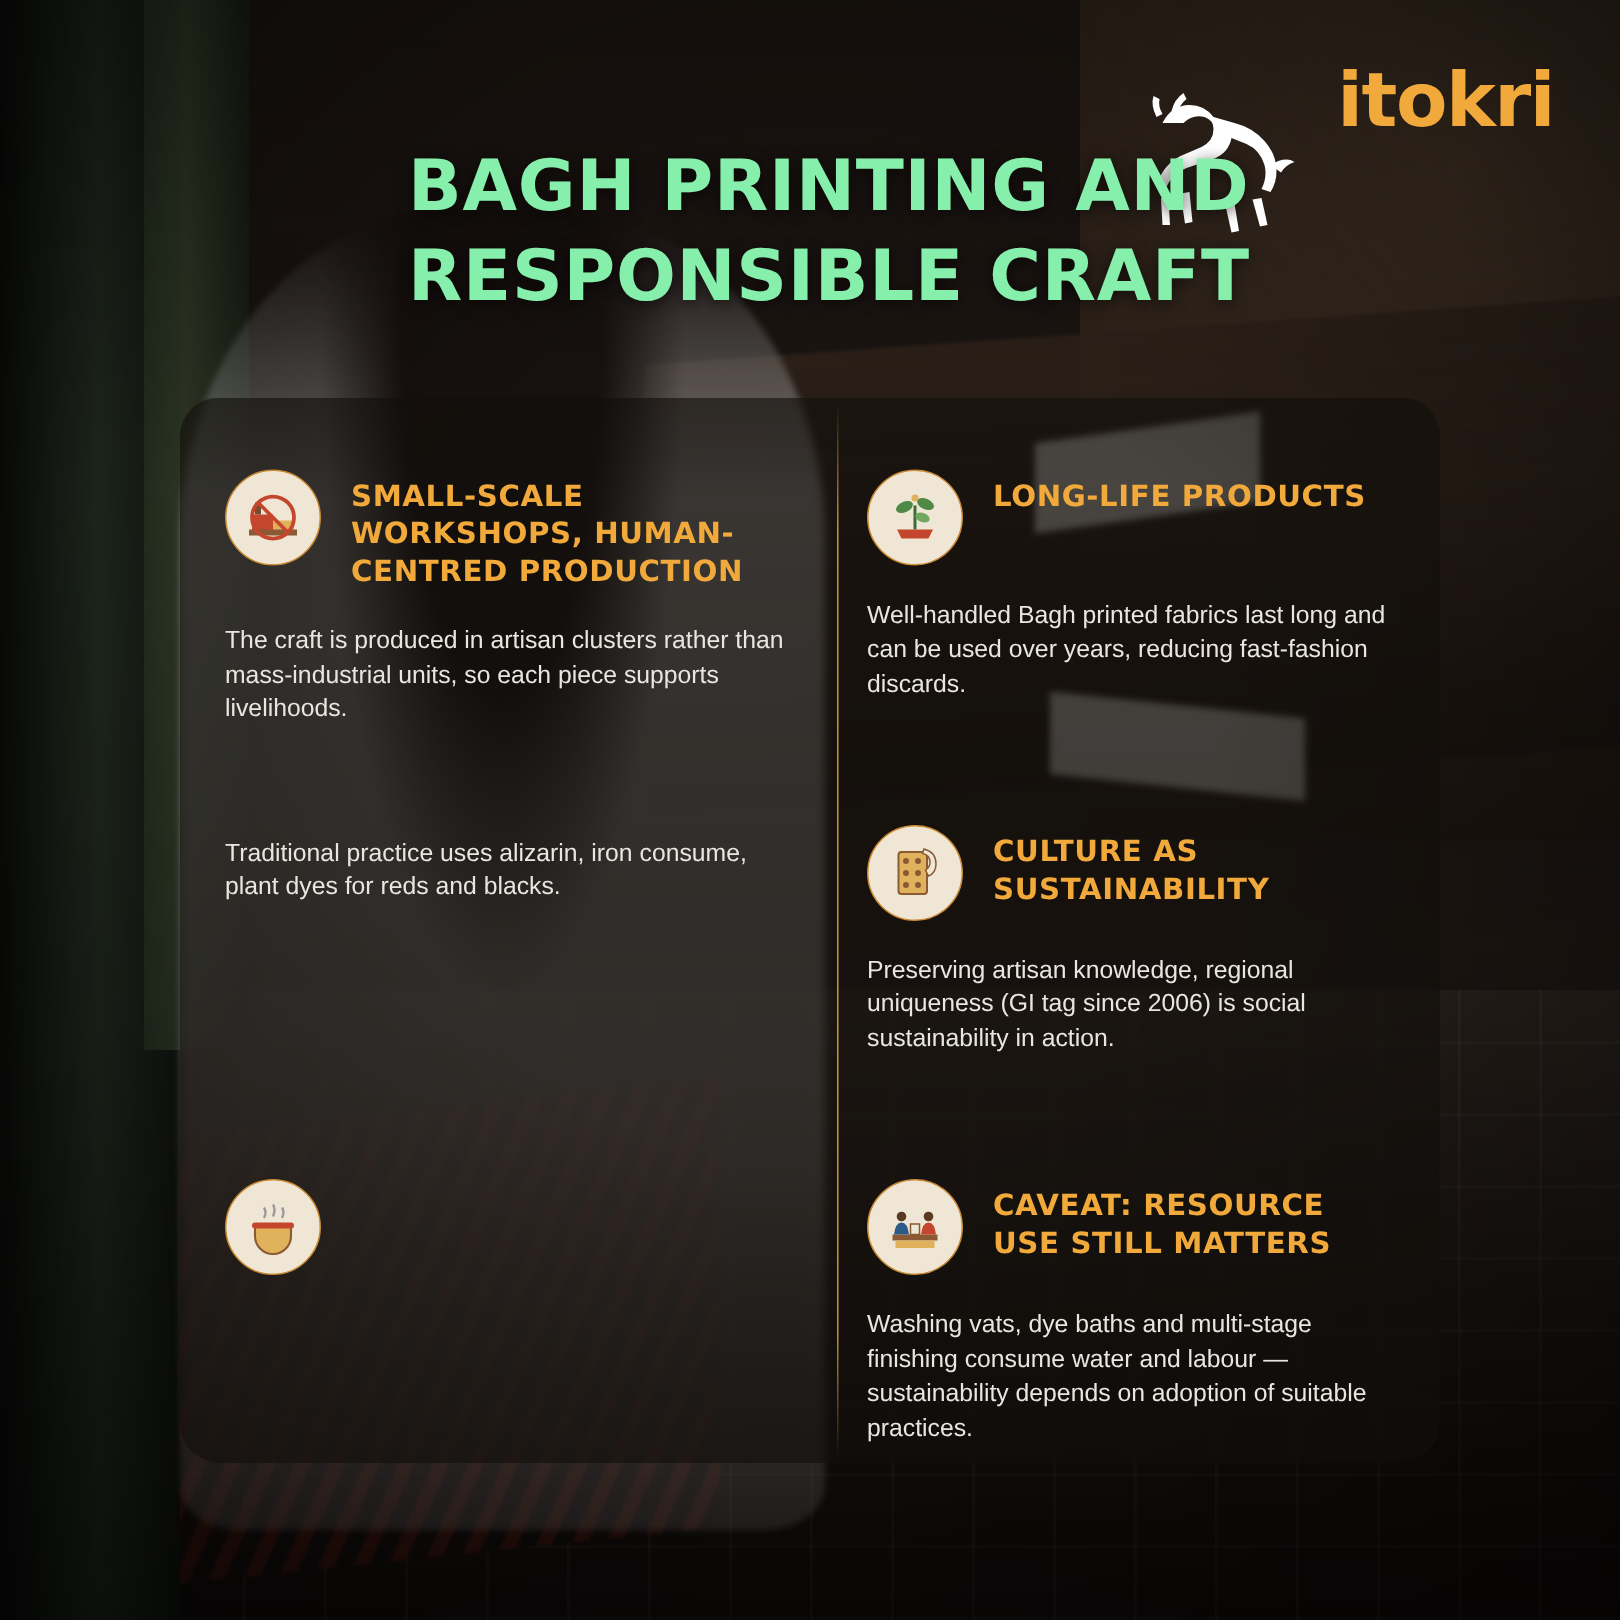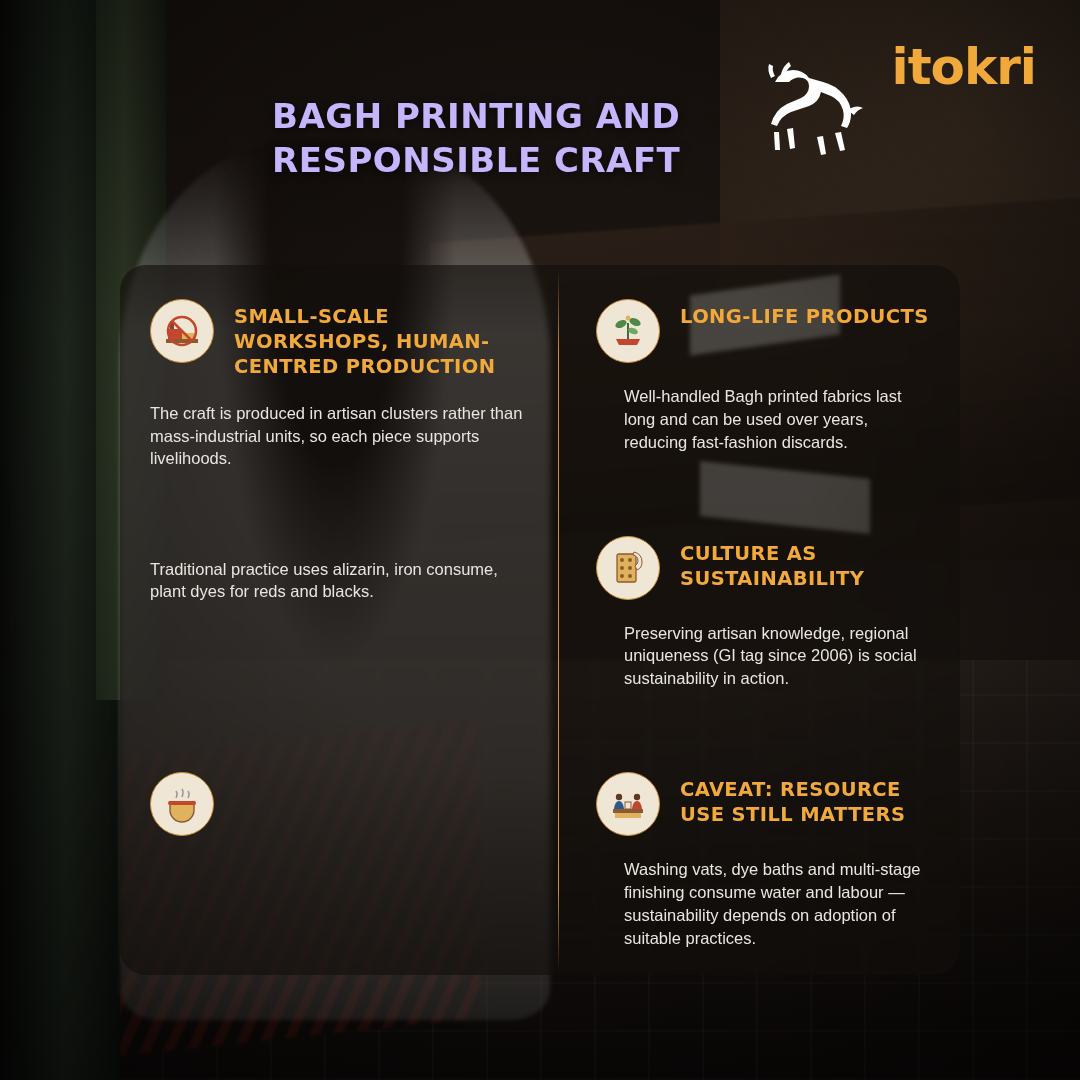--- a/index.html
+++ b/index.html
@@ -112,22 +112,22 @@
     position: absolute;
     left: 745px; top: 52px;
     width: 120px; height: 105px;
   }
 
   
   .title {
     position: absolute;
     left: 272px; top: 95px;
     width: 640px;
-    color: #c4b5fd;
-    font-size: 34px;
+    color: #86efac;
+    font-size: 47px;
     font-weight: 800;
     line-height: 1.28;
     letter-spacing: .5px;
     text-transform: uppercase;
     font-family: "DejaVu Sans", sans-serif;
     text-shadow: 0 2px 10px rgba(0,0,0,.6);
   }
 
   
   .panel {
@@ -147,26 +147,27 @@
 
   .grid {
     position: absolute;
     left: 120px; top: 265px;
     width: 840px; height: 710px;
     display: grid;
     grid-template-columns: 438px 402px;
     grid-template-rows: 1fr 1fr 1fr;
   }
   .cell { position: relative; padding: 34px 26px 10px 30px; box-sizing: border-box; }
-  .cell.right { padding-left: 38px; }
+  .cell.right { padding-left: 20px; }
 
   .cell-head {
     display: flex;
     align-items: flex-start;
     gap: 20px;
+    margin-top: 14px;
   }
   .icon-badge {
     flex: 0 0 auto;
     width: 62px; height: 62px;
     border-radius: 50%;
     border: 1.5px solid #c98b34;
     background: #efe6d6;
     display: flex;
     align-items: center;
     justify-content: center;
@@ -183,21 +184,21 @@
     padding-top: 6px;
     font-family: "DejaVu Sans", sans-serif;
   }
   .cell-body {
     margin-top: 22px;
     color: #e9e6e1;
     font-size: 16.5px;
     line-height: 1.38;
     max-width: 392px;
   }
-  .cell.right .cell-body { max-width: 366px; margin-left: 28px; }
+  .cell.right .cell-body { max-width: 366px; }
 </style>
 </head>
 <body>
 
 <div id="poster">
 
   <div class="bg-base"></div>
   <div class="bg-wall-right"></div>
   <div class="bg-table"></div>
   <div class="bg-floor"></div>

